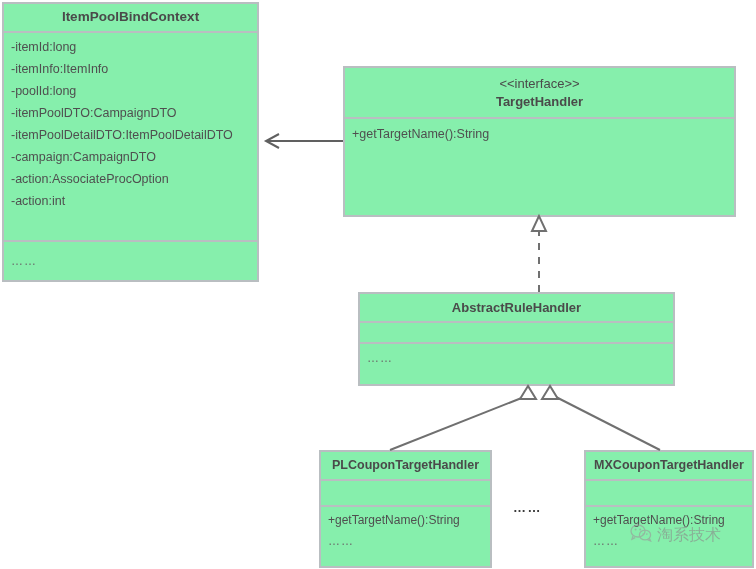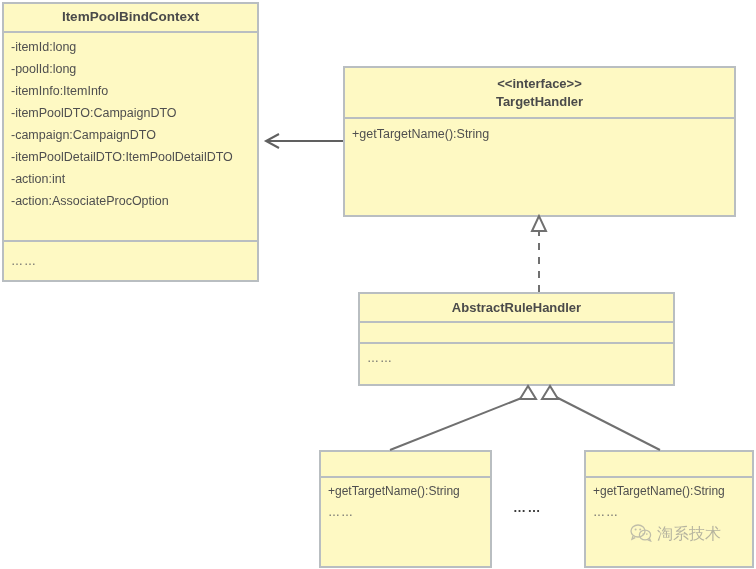--- a/index.html
+++ b/index.html
@@ -15,21 +15,21 @@
     position: relative;
     width: 756px;
     height: 569px;
     background: #ffffff;
     overflow: hidden;
   }
   .uml-box {
     position: absolute;
     box-sizing: border-box;
     border: 2px solid #b9bec1;
-    background: #fef9c3;
+    background: #86efac;
   }
   .uml-header {
     box-sizing: border-box;
     border-bottom: 2px solid #b9bec1;
     text-align: center;
     font-weight: bold;
     color: #4a4a4a;
     display: flex;
     flex-direction: column;
     align-items: center;
@@ -42,21 +42,21 @@
   }
   .uml-section + .uml-section {
     border-top: 2px solid #b9bec1;
   }
   .uml-row {
     color: #4f4f4f;
     white-space: nowrap;
     line-height: 1.0;
   }
   .stereotype {
-    font-weight: bold;
+    font-weight: normal;
   }
 
   
   #box-context { left: 2px; top: 2px; width: 257px; height: 280px; }
   #box-context .uml-header { height: 29px; font-size: 13.5px; }
   #box-context .sec-attrs { height: 207px; padding-top: 8px; }
   #box-context .sec-attrs .uml-row { font-size: 12.5px; margin-bottom: 9.5px; }
   #box-context .sec-more { height: 40px; padding-top: 13px; }
 
   
@@ -99,20 +99,21 @@
     color: #3c3c3c;
     font-weight: bold;
   }
 
   
   #watermark {
     position: absolute;
     left: 630px;
     top: 524px;
     display: flex;
+    align-items: center;
     gap: 5px;
     opacity: 0.62;
   }
   #watermark .wm-text {
     font-size: 16px;
     color: #8a8a8a;
     font-family: "DejaVu Sans", sans-serif;
     white-space: nowrap;
   }
 </style>
@@ -120,27 +121,27 @@
 <body>
 
 <div id="canvas">
 
   <div class="uml-box" id="box-context">
     <div class="uml-header">
       <span>ItemPoolBindContext</span>
     </div>
     <div class="uml-section sec-attrs">
       <div class="uml-row">-itemId:long</div>
+      <div class="uml-row">-itemInfo:ItemInfo</div>
       <div class="uml-row">-poolId:long</div>
-      <div class="uml-row">-itemInfo:ItemInfo</div>
       <div class="uml-row">-itemPoolDTO:CampaignDTO</div>
+      <div class="uml-row">-itemPoolDetailDTO:ItemPoolDetailDTO</div>
       <div class="uml-row">-campaign:CampaignDTO</div>
-      <div class="uml-row">-itemPoolDetailDTO:ItemPoolDetailDTO</div>
+      <div class="uml-row">-action:AssociateProcOption</div>
       <div class="uml-row">-action:int</div>
-      <div class="uml-row">-action:AssociateProcOption</div>
     </div>
     <div class="uml-section sec-more">
       <div class="uml-row dots">……</div>
     </div>
   </div>
 
   <div class="uml-box" id="box-interface">
     <div class="uml-header">
       <span class="stereotype">&lt;&lt;interface&gt;&gt;</span>
       <span>TargetHandler</span>
@@ -154,28 +155,34 @@
     <div class="uml-header">
       <span>AbstractRuleHandler</span>
     </div>
     <div class="uml-section sec-empty"></div>
     <div class="uml-section sec-more">
       <div class="uml-row dots">……</div>
     </div>
   </div>
 
   <div class="uml-box child-box" id="box-pl">
+    <div class="uml-header">
+      <span>PLCouponTargetHandler</span>
+    </div>
     <div class="uml-section sec-empty"></div>
     <div class="uml-section sec-ops">
       <div class="uml-row">+getTargetName():String</div>
       <div class="uml-row dots">……</div>
     </div>
   </div>
 
   <div class="uml-box child-box" id="box-mx">
+    <div class="uml-header">
+      <span>MXCouponTargetHandler</span>
+    </div>
     <div class="uml-section sec-empty"></div>
     <div class="uml-section sec-ops">
       <div class="uml-row">+getTargetName():String</div>
       <div class="uml-row dots">……</div>
     </div>
   </div>
 
   <div id="mid-dots">……</div>
 
   <svg class="overlay">

